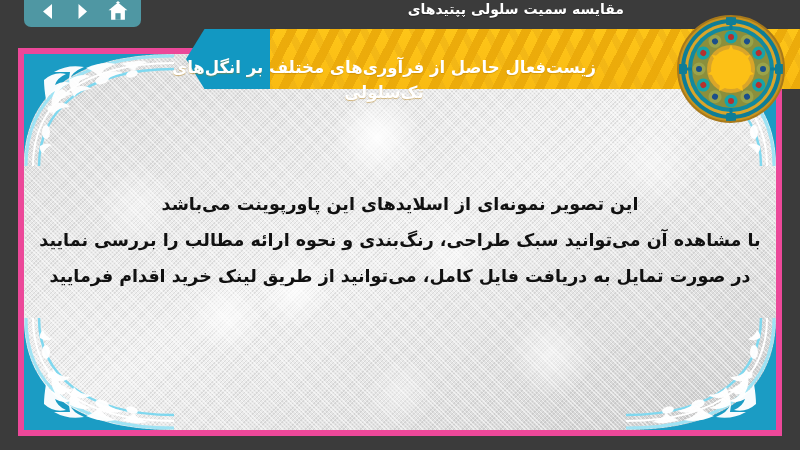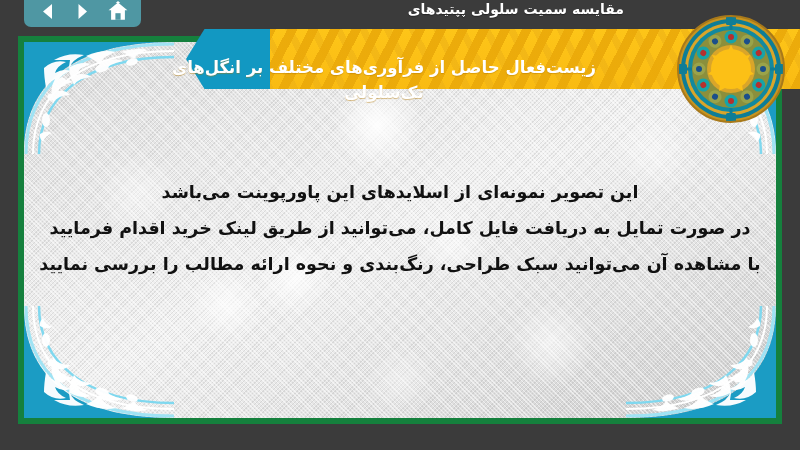--- a/index.html
+++ b/index.html
@@ -55,22 +55,22 @@
   }
   #subtitle{
     position:absolute; right:176px; top:55px; z-index:35;
     width:480px; color:#ffffff; font-size:16.5px; font-weight:bold;
     line-height:25px; direction:rtl; text-align:center;
     text-shadow:0 1px 1px rgba(180,120,0,.45);
   }
 
   
   #slide{
-    position:absolute; left:18px; top:36px; width:764px; height:388px;
-    background:#15803d;
+    position:absolute; left:18px; top:48px; width:764px; height:388px;
+    background:#ec4899;
     z-index:10;
   }
   #slide-inner{
     position:absolute; left:6px; top:6px; right:6px; bottom:6px;
     background:
       radial-gradient(circle at 47% 22%, rgba(255,255,255,.95) 0%, rgba(255,255,255,0) 9%),
       radial-gradient(circle at 36% 63%, rgba(255,255,255,.80) 0%, rgba(255,255,255,0) 7%),
       radial-gradient(circle at 27% 70%, rgba(255,255,255,.70) 0%, rgba(255,255,255,0) 6%),
       radial-gradient(circle at 57% 54%, rgba(255,255,255,.55) 0%, rgba(255,255,255,0) 8%),
       radial-gradient(circle at 70% 80%, rgba(255,255,255,.60) 0%, rgba(255,255,255,0) 7%),
@@ -225,22 +225,22 @@
             <ellipse cx="78" cy="26" rx="7" ry="4" transform="rotate(-18 78 26)"></ellipse>
             <ellipse cx="108" cy="20" rx="6" ry="3.5" transform="rotate(-16 108 20)"></ellipse>
             <ellipse cx="22" cy="78" rx="4" ry="7"></ellipse>
             <path d="M16 92 q6 -4 12 -1 q-7 3 -9 9 q-4 -4 -3 -8 z"></path>
           </g>
         </svg>
       </div>
 
       <div id="body-text">
         <div>این تصویر نمونه‌ای از اسلایدهای این پاورپوینت می‌باشد</div>
+        <div>با مشاهده آن می‌توانید سبک طراحی، رنگ‌بندی و نحوه ارائه مطالب را بررسی نمایید</div>
         <div>در صورت تمایل به دریافت فایل کامل، می‌توانید از طریق لینک خرید اقدام فرمایید</div>
-        <div>با مشاهده آن می‌توانید سبک طراحی، رنگ‌بندی و نحوه ارائه مطالب را بررسی نمایید</div>
       </div>
 
     </div>
   </div>
 
   <div id="banner-arrow"></div>
   <div id="banner"></div>
   <div id="title-line1">مقایسه سمیت سلولی پپتیدهای</div>
   <div id="subtitle">زیست‌فعال حاصل از فرآوری‌های مختلف بر انگل‌های تک‌سلولی</div>
 

